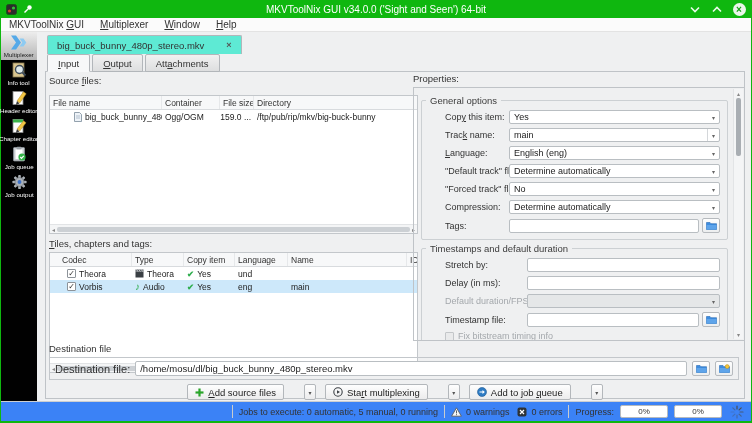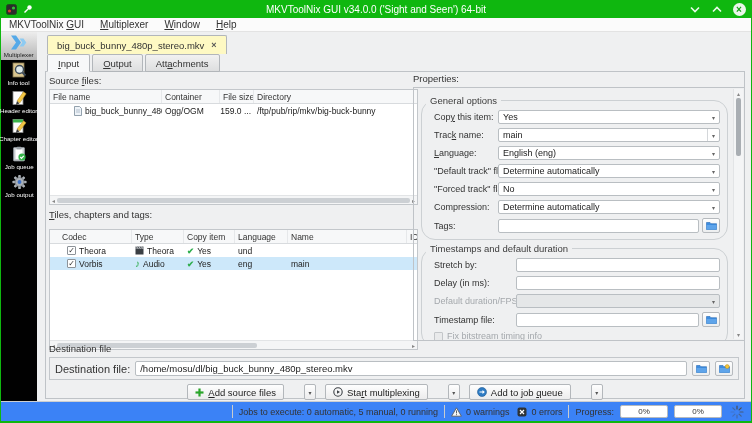--- a/index.html
+++ b/index.html
@@ -29,40 +29,40 @@
   .main { flex:1; display:flex; background:#eff0f1; min-height:0; }
   .sidebar { width:36px; background:#010101; flex-shrink:0; display:flex; flex-direction:column; }
   .sidebar-item { height:28px; display:flex; flex-direction:column; align-items:center;
                   justify-content:center; gap:1px; color:#fff; font-size:6.5px; cursor:default; }
   .sidebar-item.selected { background:linear-gradient(#ededed,#b3b3b3); color:#1a1a1a; }
   .sidebar-item .lbl { transform:scale(.95); white-space:nowrap; }
 
   .content { flex:1; position:relative; min-width:0; }
   .doctabs { height:22px; display:flex; align-items:flex-end; padding-left:10px; }
   .doctab { height:19px; border:1px solid #b2b6ba; border-bottom:none; border-radius:2px 2px 0 0;
-            background:#fef9c3; display:flex; align-items:center; gap:7px; padding:0 9px;
+            background:#5eead4; display:flex; align-items:center; gap:22px; padding:0 9px;
             font-size:9.5px; color:#333; }
   .doctab .x { color:#555; font-size:9px; font-weight:bold; }
 
   .workarea { position:absolute; top:22px; left:8px; right:6px; bottom:2px; }
   .subtabs { display:flex; height:17px; padding-left:2px; position:relative; z-index:2; }
   .subtab { border:1px solid #b2b6ba; border-radius:2px 2px 0 0; margin-bottom:-1px; margin-right:2px;
             background:linear-gradient(#f1f1f1,#dddedf); font-size:9.5px; color:#333;
             display:flex; align-items:center; padding:0 10px; }
   .subtab.selected { background:#f7f8f9; border-bottom:1px solid #f7f8f9; }
   .panel { position:absolute; top:17px; left:0; right:0; bottom:0; border:1px solid #bfc3c7;
            background:#eff0f1; }
 
   .section-label { font-size:9.5px; color:#333; height:12px; line-height:12px; }
 
   
   .left-col { position:absolute; left:3px; top:3px; width:369px; }
   .dtable { border:1px solid #c3c7cb; background:#fff; position:relative; overflow:hidden; }
-  .t-src { height:116px; margin-top:2px; }
-  .t-trk { height:121px; margin-top:8px; }
+  .t-src { height:139px; margin-top:8px; }
+  .t-trk { height:121px; margin-top:2px; }
   .thead { display:flex; height:14px; background:#f7f8f9; border-bottom:1px solid #d8dbde;
            font-size:8.5px; color:#333; align-items:center; }
   .th { padding:0 3px; border-right:1px solid #e6e8ea; white-space:nowrap; overflow:hidden; height:100%;
         display:flex; align-items:center; flex-shrink:0; }
   .trow { display:flex; height:13px; align-items:center; font-size:8.5px; color:#222; }
   .trow.selected { background:#cde8fa; }
   .cell { padding:0 3px; white-space:nowrap; overflow:hidden; display:flex; align-items:center;
           gap:3px; flex-shrink:0; height:100%; }
   .right-align { justify-content:flex-end; }
   .cb { width:9px; height:9px; border:1px solid #8d9399; border-radius:1px; background:#fff;
@@ -76,22 +76,22 @@
   
   .right-col { position:absolute; left:367px; top:1px; width:332px; }
   .propbox { height:254px; border:1px solid #bfc3c7; margin-top:2px; position:relative;
              padding:4px 16px 4px 7px; overflow:hidden; }
   .vscroll { position:absolute; top:1px; bottom:1px; right:1px; width:10px; background:#f4f5f6;
              border-left:1px solid #e2e4e6; font-size:6px; color:#888; text-align:center; }
   .vs-handle { position:absolute; top:9px; left:2px; right:2px; height:58px; background:#a9aeb3; border-radius:2px; }
   .vs-up { position:absolute; top:1px; left:0; right:0; }
   .vs-down { position:absolute; bottom:1px; left:0; right:0; }
 
-  .groupbox { border:1px solid #ccd0d3; border-radius:14px; position:relative;
-              padding:9px 7px 5px 12px; margin-top:8px; }
+  .groupbox { border:1px solid #ccd0d3; border-radius:2px; position:relative;
+              padding:9px 7px 5px 23px; margin-top:8px; }
   .groupbox-title { position:absolute; top:-6px; left:4px; background:#eff0f1; padding:0 4px;
                     font-size:9.5px; color:#3c3c3c; white-space:nowrap; }
   .frow { display:flex; align-items:center; margin-bottom:4px; }
   .flabel { width:64px; flex-shrink:0; font-size:9px; color:#333; white-space:nowrap; }
   .g2 .flabel { width:82px; }
   .flabel.disabled, .checkrow { color:#a4a8ac; }
   .combo { flex:1; height:14px; border:1px solid #b9bec2; border-radius:2px; background:#fff;
            display:flex; align-items:center; padding:0 4px; font-size:9px; color:#222; min-width:0; }
   .combo .arrow { margin-left:auto; font-size:6px; color:#666; }
   .combo.editable .arrow { border-left:1px solid #d4d7da; padding-left:4px; align-self:stretch;

